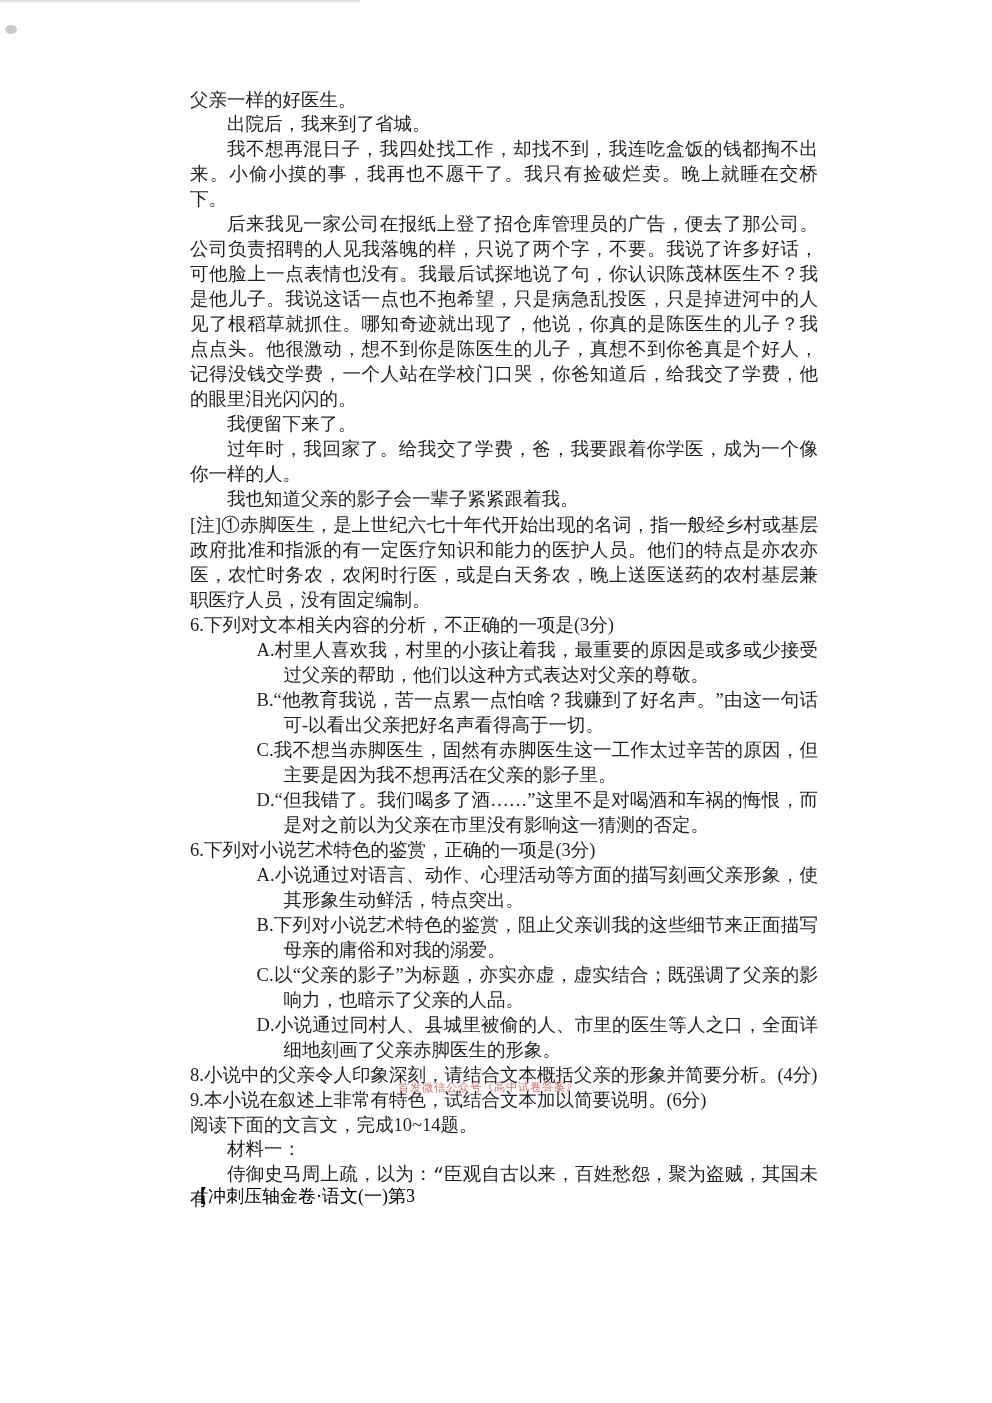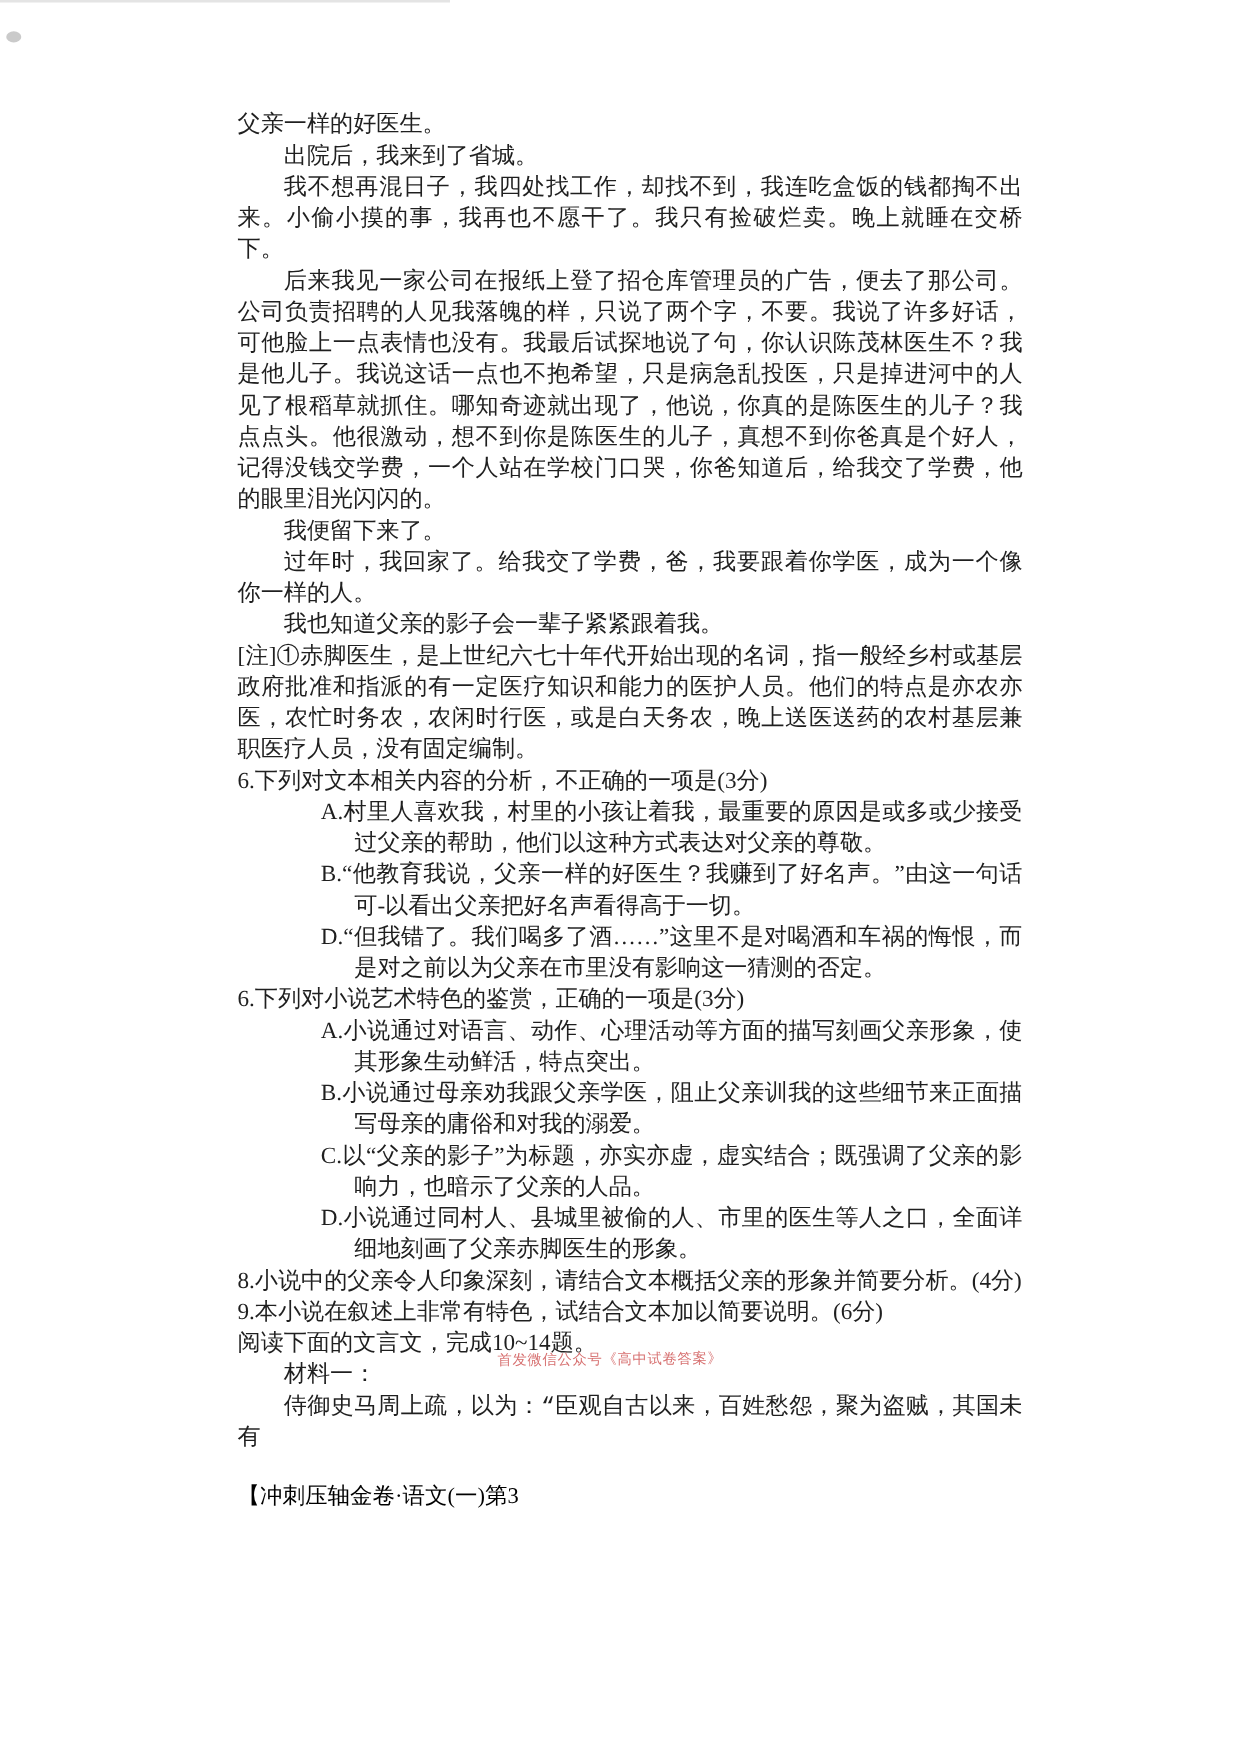--- a/index.html
+++ b/index.html
@@ -83,25 +83,26 @@
       <div class="para flush">父亲一样的好医生。</div>
       <div class="para indent">出院后，我来到了省城。</div>
       <div class="para indent">我不想再混日子，我四处找工作，却找不到，我连吃盒饭的钱都掏不出来。小偷小摸的事，我再也不愿干了。我只有捡破烂卖。晚上就睡在交桥下。</div>
       <div class="para indent">后来我见一家公司在报纸上登了招仓库管理员的广告，便去了那公司。公司负责招聘的人见我落魄的样，只说了两个字，不要。我说了许多好话，可他脸上一点表情也没有。我最后试探地说了句，你认识陈茂林医生不？我是他儿子。我说这话一点也不抱希望，只是病急乱投医，只是掉进河中的人见了根稻草就抓住。哪知奇迹就出现了，他说，你真的是陈医生的儿子？我点点头。他很激动，想不到你是陈医生的儿子，真想不到你爸真是个好人，记得没钱交学费，一个人站在学校门口哭，你爸知道后，给我交了学费，他的眼里泪光闪闪的。</div>
       <div class="para indent">我便留下来了。</div>
       <div class="para indent">过年时，我回家了。给我交了学费，爸，我要跟着你学医，成为一个像你一样的人。</div>
       <div class="para indent">我也知道父亲的影子会一辈子紧紧跟着我。</div>
       <div class="para flush">[注]①赤脚医生，是上世纪六七十年代开始出现的名词，指一般经乡村或基层政府批准和指派的有一定医疗知识和能力的医护人员。他们的特点是亦农亦医，农忙时务农，农闲时行医，或是白天务农，晚上送医送药的农村基层兼职医疗人员，没有固定编制。</div>
       <div class="para question">6.下列对文本相关内容的分析，不正确的一项是(3分)</div>
       <div class="para option">A.村里人喜欢我，村里的小孩让着我，最重要的原因是或多或少接受过父亲的帮助，他们以这种方式表达对父亲的尊敬。</div>
-      <div class="para option">B.“他教育我说，父亲一样的好医生？我赚到了好名声。”由这一句话可-以看出父亲把好名声看得高于一切。</div>
+      <div class="para option">B.“他教育我说，苦一点累一点怕啥？我赚到了好名声。”由这一句话可-以看出父亲把好名声看得高于一切。</div>
+      <div class="para option">C.我不想当赤脚医生，固然有赤脚医生这一工作太过辛苦的原因，但主要是因为我不想再活在父亲的影子里。</div>
       <div class="para option">D.“但我错了。我们喝多了酒……”这里不是对喝酒和车祸的悔恨，而是对之前以为父亲在市里没有影响这一猜测的否定。</div>
       <div class="para question">6.下列对小说艺术特色的鉴赏，正确的一项是(3分)</div>
       <div class="para option">A.小说通过对语言、动作、心理活动等方面的描写刻画父亲形象，使其形象生动鲜活，特点突出。</div>
-      <div class="para option">B.小说通过母亲劝我跟父亲学医，阻止父亲训我的这些细节来正面描写母亲的庸俗和对我的溺爱。</div>
+      <div class="para option">B.下列对小说艺术特色的鉴赏，阻止父亲训我的这些细节来正面描写母亲的庸俗和对我的溺爱。</div>
       <div class="para option">C.以“父亲的影子”为标题，亦实亦虚，虚实结合；既强调了父亲的影响力，也暗示了父亲的人品。</div>
       <div class="para option">D.小说通过同村人、县城里被偷的人、市里的医生等人之口，全面详细地刻画了父亲赤脚医生的形象。</div>
       <div class="para question">8.小说中的父亲令人印象深刻，请结合文本概括父亲的形象并简要分析。(4分)</div>
       <div class="para question">9.本小说在叙述上非常有特色，试结合文本加以简要说明。(6分)</div>
       <div class="para flush">阅读下面的文言文，完成10~14题。</div>
       <div class="para indent">材料一：</div>
       <div class="para indent">侍御史马周上疏，以为：“臣观自古以来，百姓愁怨，聚为盗贼，其国未有</div>
     </div>
   <div class="watermark" style="color: rgb(208, 88, 88);">首发微信公众号《高中试卷答案》</div>
   <div class="footer">【冲刺压轴金卷·语文(一)第3</div>

